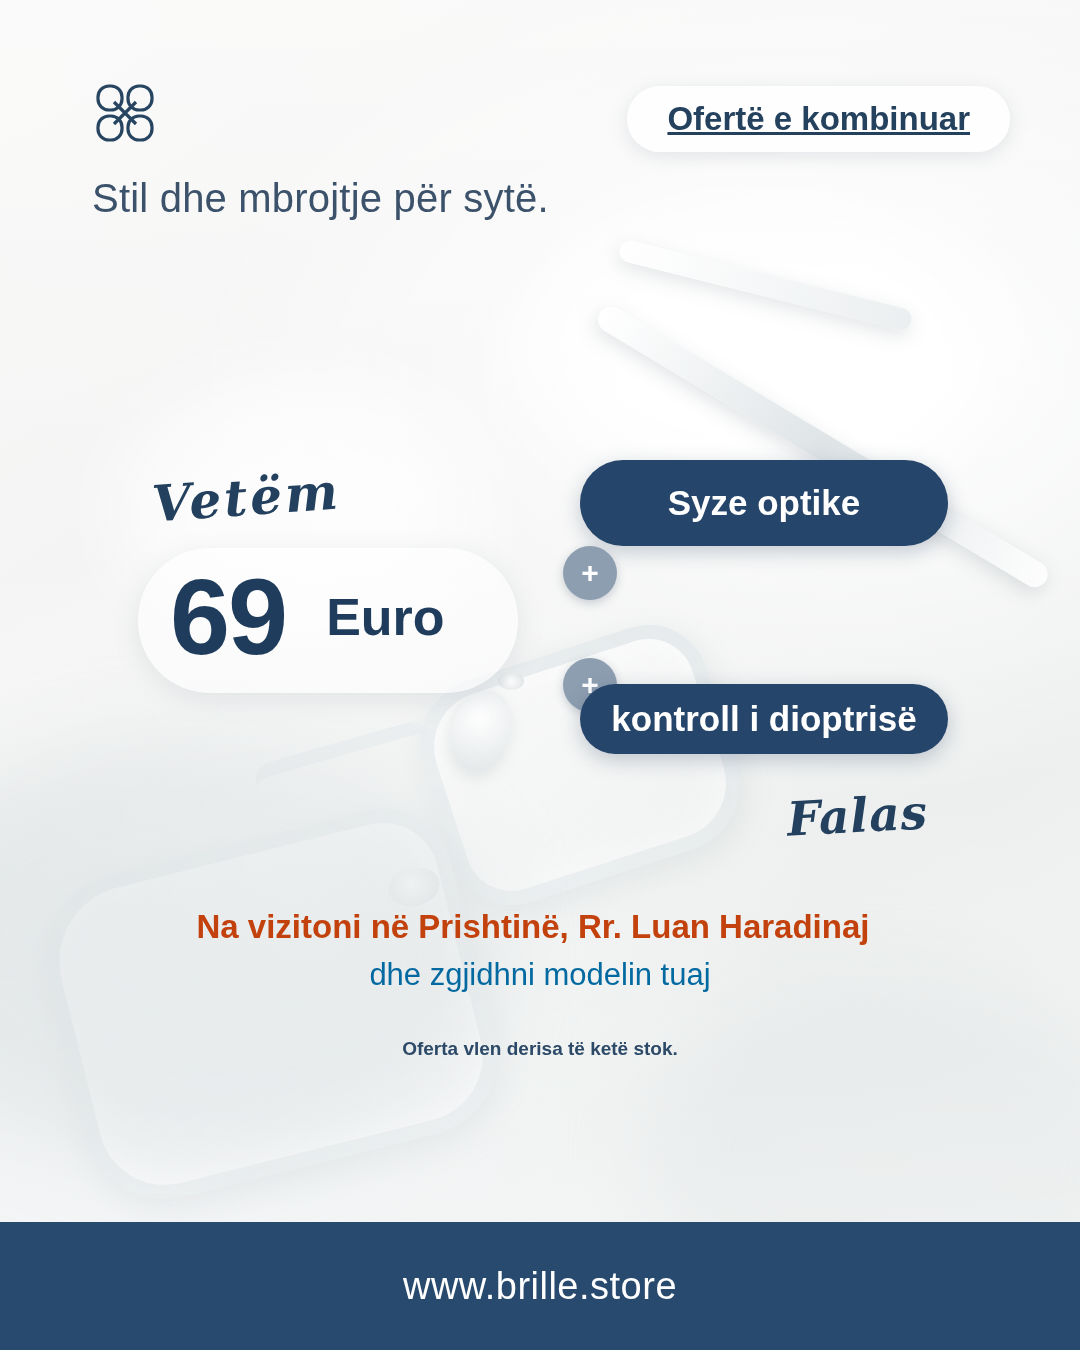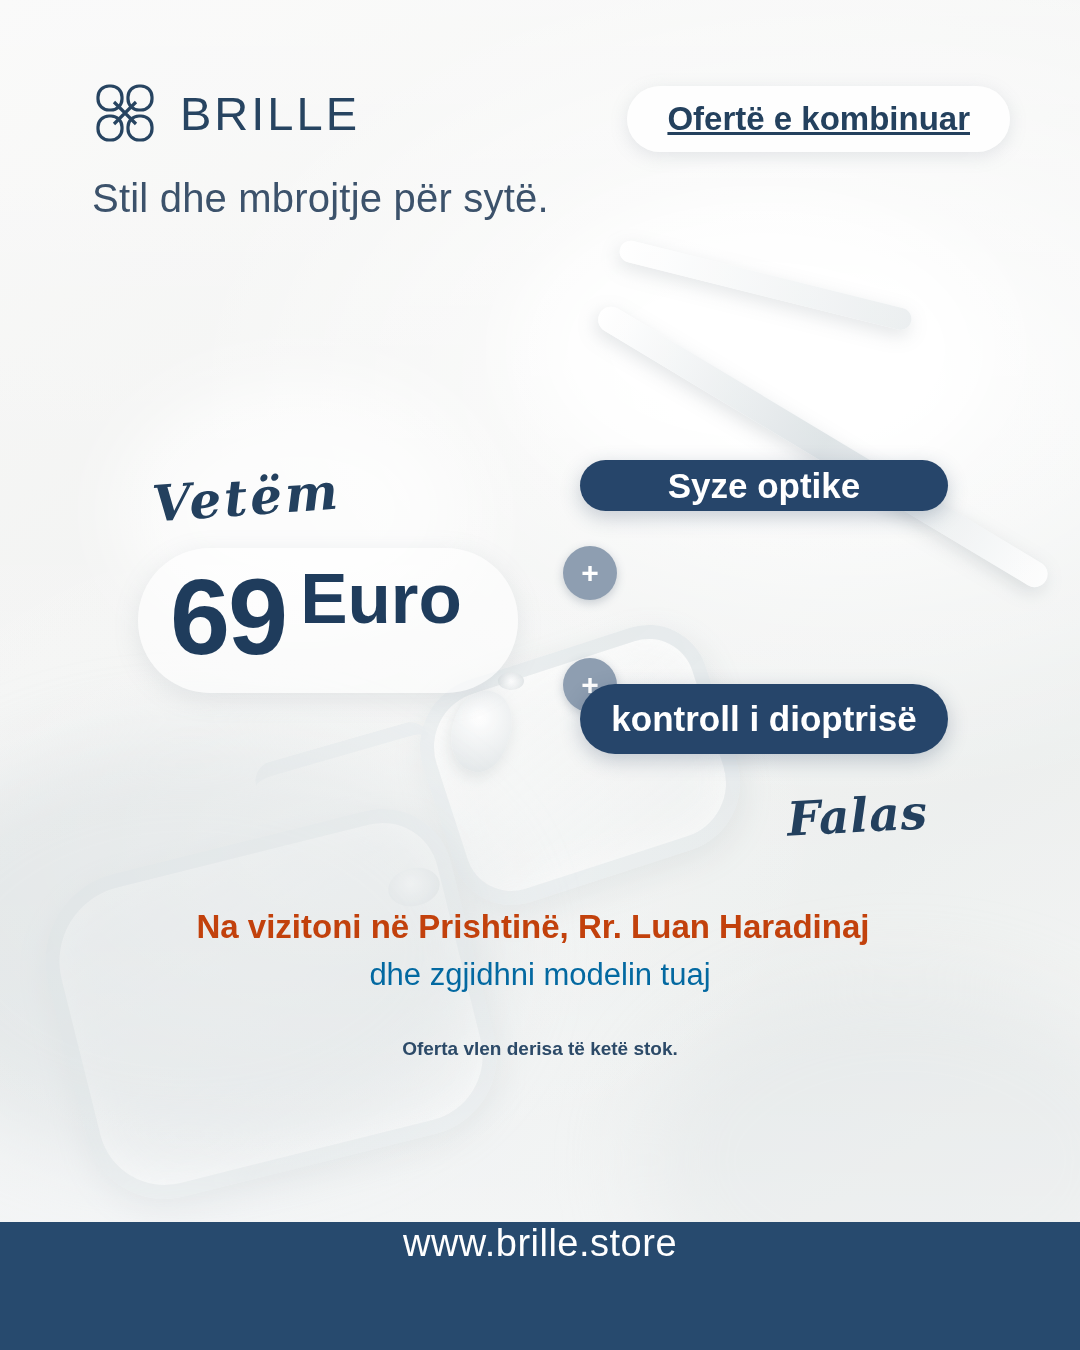--- a/index.html
+++ b/index.html
@@ -178,52 +178,53 @@
     left: 138px; top: 548px;
     width: 380px; height: 145px;
     border-radius: 72px;
     background: rgba(255,255,255,0.55);
     box-shadow: 0 6px 26px rgba(130,145,158,0.16);
   }
   .price-row {
     position: absolute;
     left: 170px; top: 563px;
     display: flex;
-    align-items: flex-start;
-    gap: 14px;
+    align-items: center;
+    gap: 24px;
   }
   .price-num {
     font-size: 108px;
     font-weight: bold;
     color: #1f3c5c;
     line-height: 1;
     letter-spacing: -2px;
   }
   .price-cur {
-    font-size: 71px;
+    font-size: 52px;
     font-weight: bold;
     color: #1f3c5c;
     line-height: 1;
+    margin-left: 16px;
   }
 
   
   .pill {
     position: absolute;
     background: #26456a;
     color: #ffffff;
     border-radius: 44px;
     font-size: 35px;
     font-weight: bold;
     display: flex;
     align-items: center;
     justify-content: center;
     box-shadow: 0 6px 20px rgba(40,65,95,0.25);
     white-space: nowrap;
   }
-  .pill-1 { left: 580px; top: 460px; width: 368px; height: 51px; }
+  .pill-1 { left: 580px; top: 460px; width: 368px; height: 86px; }
   .pill-2 { left: 576px; top: 572px; width: 372px; height: 70px; }
   .pill-3 { left: 580px; top: 684px; width: 368px; height: 70px; }
 
   .plus {
     position: absolute;
     width: 54px; height: 54px;
     border-radius: 50%;
     background: #8e9eb1;
     color: #ffffff;
     font-size: 30px;
@@ -273,21 +274,21 @@
     color: #2c4a68;
   }
 
   
   .bottom-bar {
     position: absolute;
     left: 0; right: 0; bottom: 0;
     height: 128px;
     background: #274a6e;
     display: flex;
-    align-items: flex-start;
+    align-items: center;
     justify-content: center;
   }
   .bottom-url {
     color: #ffffff;
     font-size: 38px;
     letter-spacing: 0.5px;
   }
 </style>
 </head>
 <body>
@@ -315,21 +316,20 @@
       <svg viewBox="0 0 74 74" width="74" height="74" aria-hidden="true">
         <g fill="none" stroke="#274461" stroke-width="3.2">
           <rect x="10" y="10" width="24" height="24" rx="11"></rect>
           <rect x="40" y="10" width="24" height="24" rx="11"></rect>
           <rect x="10" y="40" width="24" height="24" rx="11"></rect>
           <rect x="40" y="40" width="24" height="24" rx="11"></rect>
           <path d="M26 26 L48 48 M48 26 L26 48"></path>
         </g>
       </svg>
     </span>
-    <span class="brand-name">BRILLE</span>
   </div>
 
   <div class="tagline">Stil dhe mbrojtje për sytë.</div>
 
   <div class="badge-offer">Ofertë e kombinuar</div>
 
   <div class="vetem">Vetëm</div>
   <div class="price-pill"></div>
   <div class="price-row">
     <span class="price-num">69</span>

